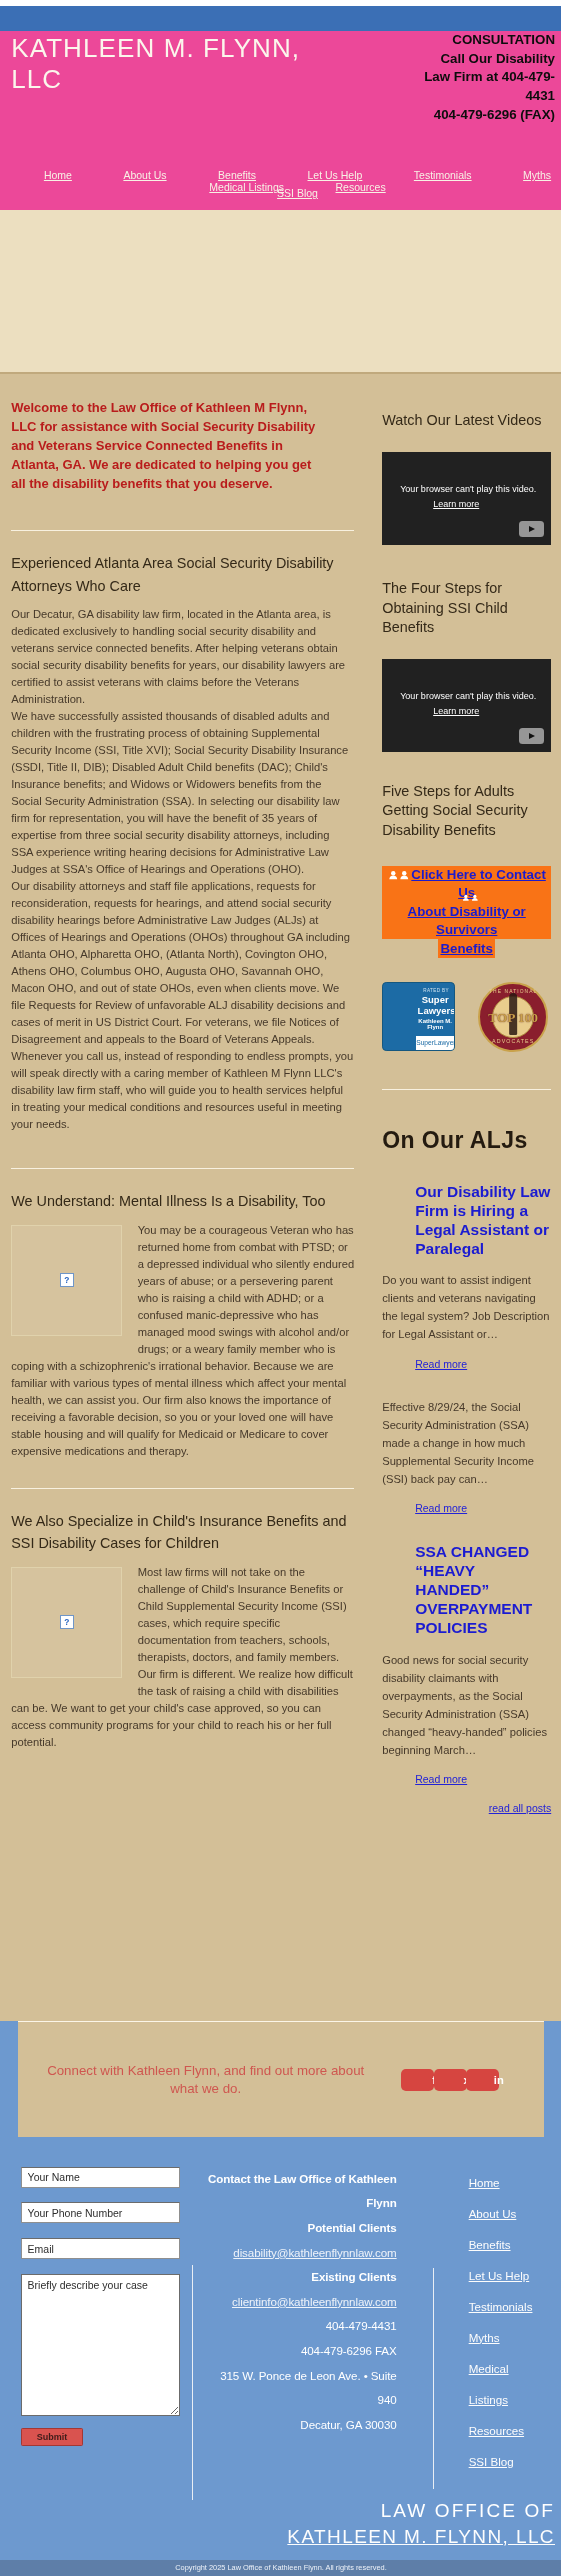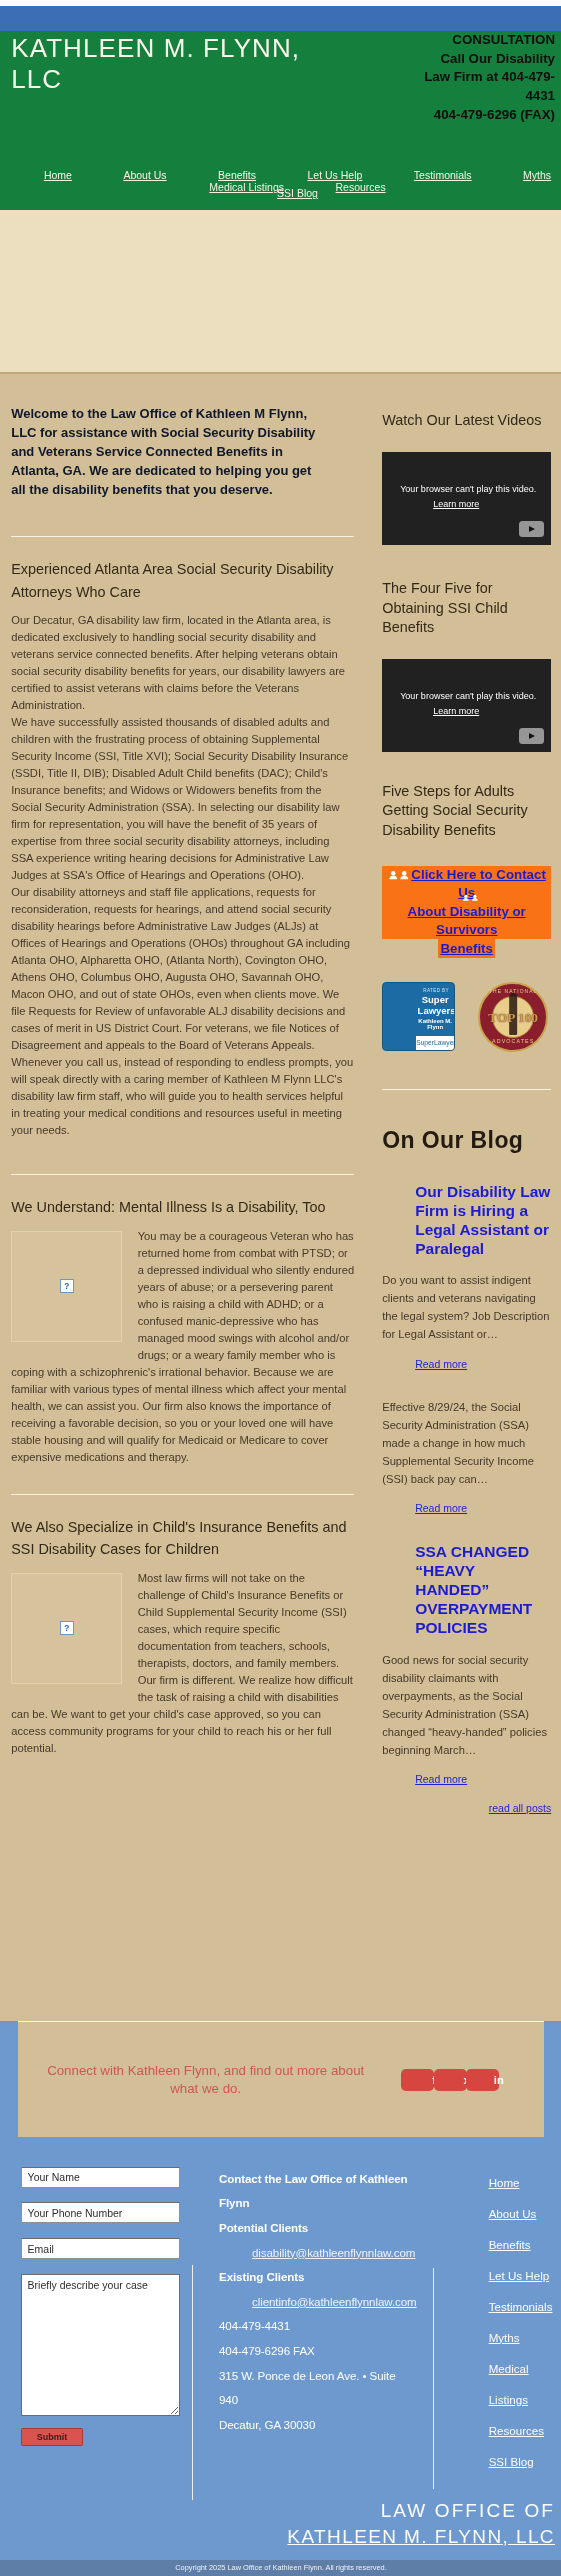--- a/index.html
+++ b/index.html
@@ -6,40 +6,40 @@
   html { background:#6d99cf; }
   body {
     margin:0; width:562px;
     font-family:"Liberation Sans", sans-serif;
     -webkit-font-smoothing:antialiased;
   }
   a { cursor:pointer;padding-left:33px; }
 
   
   .top-white { height:6.3px; background:#ffffff; }
-  .header { position:relative; height:204px; background:#15803d; overflow:hidden; }
+  .header { position:relative; height:204px; background:#ec4899; overflow:hidden; }
   .blue-bar { position:absolute; top:0; left:0; width:100%; height:24.6px; background:#3b6fb5; z-index:2; }
   .brand { position:absolute; top:-4.2px; left:11.2px; z-index:1; margin:0;
            color:#fbf6ec; font-size:26px; line-height:31px; font-weight:400; letter-spacing:1.1px; }
   .brand div { white-space:nowrap; }
   .consultation { position:absolute; top:25px; right:7px; z-index:1; text-align:right;
                   color:#0d0d0d; font-weight:bold; font-size:13.3px; line-height:18.6px; }
   .nav-row1 { position:absolute; top:163px; left:0; width:100%; text-align:center; }
   .nav-row2 { position:absolute; top:181px; left:0; width:100%; text-align:center; }
   .nav-link { color:#f8f2e5; text-decoration:underline; font-size:10.5px; margin:0 7.7px; display:inline-block; }
 
   .hero { height:164px; background:#ecdfc0; border-bottom:2.1px solid #c0a97d; }
 
   
   .main { display:flex; gap:28px; align-items:flex-start; background:#d3bf97;
           padding:0 10.5px 0 11.2px; min-height:1647px; }
   .col-left { width:343px; color:#46392a; }
   .col-right { width:169px; color:#46392a; }
 
-  .welcome { font-size:13px; line-height:19px; color:#0f172a; font-weight:bold; margin:30px 28px 0 0; }
+  .welcome { font-size:13px; line-height:19px; color:#b91c1c; font-weight:bold; margin:24px 28px 0 0; }
   .hr-left, .hr-right, .hr-full { border:0; border-top:0.7px solid #f8f1e0; }
   .hr-left { margin:37px 0 0; }
   .section-heading { font-size:14.4px; line-height:22.5px; font-weight:400; color:#342918; margin:21px 0 9px; }
   .body-text p { margin:0; font-size:11.2px; line-height:17px; }
   .imgbox { float:left; width:111px; height:111px; border:0.7px solid #e0d2ac; margin:2.8px 15.5px 5.6px 0;
             display:flex; align-items:center; justify-content:center; background:rgba(255,255,255,0.07); }
   .broken-icon { width:14px; height:14px; background:#ffffff; border:0.7px solid #6f96c8;
                  display:flex; align-items:center; justify-content:center;
                  color:#2a66c0; font-size:8.4px; font-weight:bold; }
   .clearfix::after { content:""; display:block; clear:both; }
@@ -112,21 +112,21 @@
   .form-col { width:171px; }
   .f-input { display:block; width:159px; height:21px; border:0.7px solid #8f8f8f; border-top:1.4px solid #6b6b6b;
              background:#ffffff; margin-bottom:14.7px; padding:0 5.6px; font-size:10.5px;
              font-family:inherit; color:#222222; }
   .f-textarea { display:block; width:159px; height:142px; border:0.7px solid #6b6b6b; background:#ffffff;
                 margin-bottom:12px; padding:4.2px 5.6px; font-size:10.5px; font-family:inherit;
                 color:#222222; resize:vertical; }
   ::placeholder { color:#2d2d2d; opacity:1; }
   .submit-btn { width:62px; height:18px; background:#d9534f; border:0.7px solid #a33834; color:#401c1a;
                 font-size:9px; font-weight:bold; border-radius:1.4px; cursor:pointer; font-family:inherit; }
-  .contact-col { margin-left:39px; width:211px; font-size:11.6px; line-height:24.6px; letter-spacing:-0.1px; }
+  .contact-col { margin-left:19px; width:211px; font-size:11.6px; line-height:24.6px; letter-spacing:-0.1px;text-align:right; }
   .bold { font-weight:bold; }
   .email-link { color:#eef3fa; text-decoration:underline; }
   .fnav-col { margin-left:39px; }
   .fnav-link { display:block; color:#fdfdfd; text-decoration:underline; font-size:11.6px; line-height:31px; }
   .vline { position:absolute; width:0.7px; background:#e9eef5; }
   .vline1 { left:192px; top:128px; height:235px; }
   .vline2 { left:433px; top:131px; height:221px; }
   .footer-brand { height:70px; text-align:right; padding:8.4px 7px 0; }
   .fb-line1 { font-size:19px; letter-spacing:2.1px; line-height:24px; }
   .fb-line2 { font-size:19px; letter-spacing:1.4px; line-height:27px; text-decoration:underline; color:#fdfdfd; display:inline-block; }
@@ -213,21 +213,21 @@
       <div class="video">
         <div class="video-msg">
           <span>Your browser can't play this video.</span><br>
           <a class="video-link">Learn more</a>
         </div>
         <div class="play-btn">
             <div class="play-tri"></div>
           </div>
       </div>
 
-      <h3 class="side-heading four">The Four Five for Obtaining SSI Child Benefits</h3>
+      <h3 class="side-heading four">The Four Steps for Obtaining SSI Child Benefits</h3>
 
       <div class="video">
         <div class="video-msg">
           <span>Your browser can't play this video.</span><br>
           <a class="video-link">Learn more</a>
         </div>
         <div class="play-btn">
             <div class="play-tri"></div>
           </div>
       </div>
@@ -264,21 +264,21 @@
           <div class="seal-inner"></div>
           <div class="seal-fig"></div>
           <div class="seal-top">THE NATIONAL</div>
           <div class="seal-mid">TOP 100</div>
           <div class="seal-bot">ADVOCATES</div>
         </div>
       </div>
 
       <hr class="hr-right">
 
-      <h3 class="blog-heading">On Our Blog</h3>
+      <h3 class="blog-heading">On Our ALJs</h3>
 
       <div class="post">
         <a class="post-title">Our Disability Law Firm is Hiring a Legal Assistant or Paralegal</a>
         <p class="post-excerpt">Do you want to assist indigent clients and veterans navigating the legal system?  Job Description for Legal Assistant or…</p>
         <a class="read-more">Read more</a>
       </div>
 
       <div class="post">
         <p class="post-excerpt">Effective 8/29/24, the Social Security Administration (SSA) made a change in how much Supplemental Security Income (SSI) back pay can…</p>
         <a class="read-more">Read more</a>

